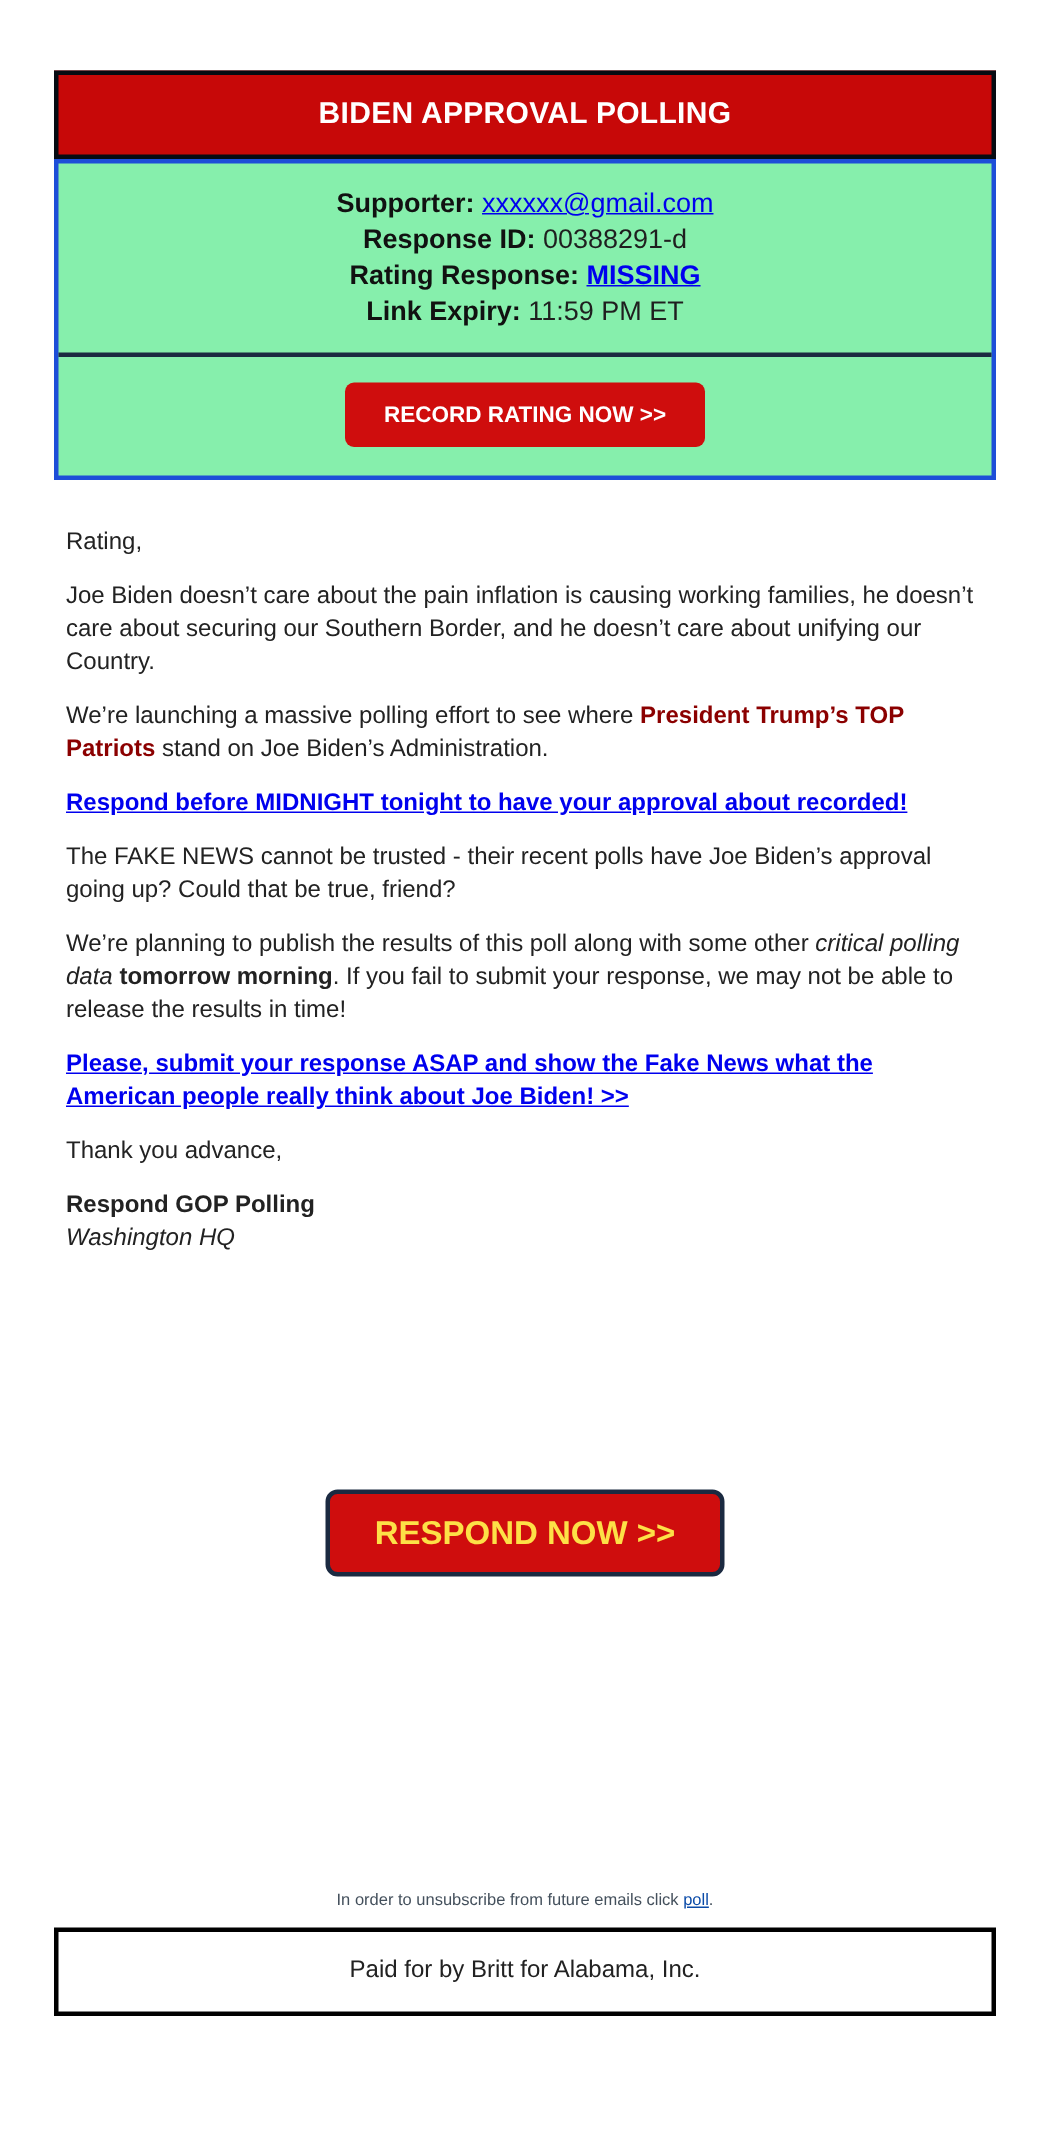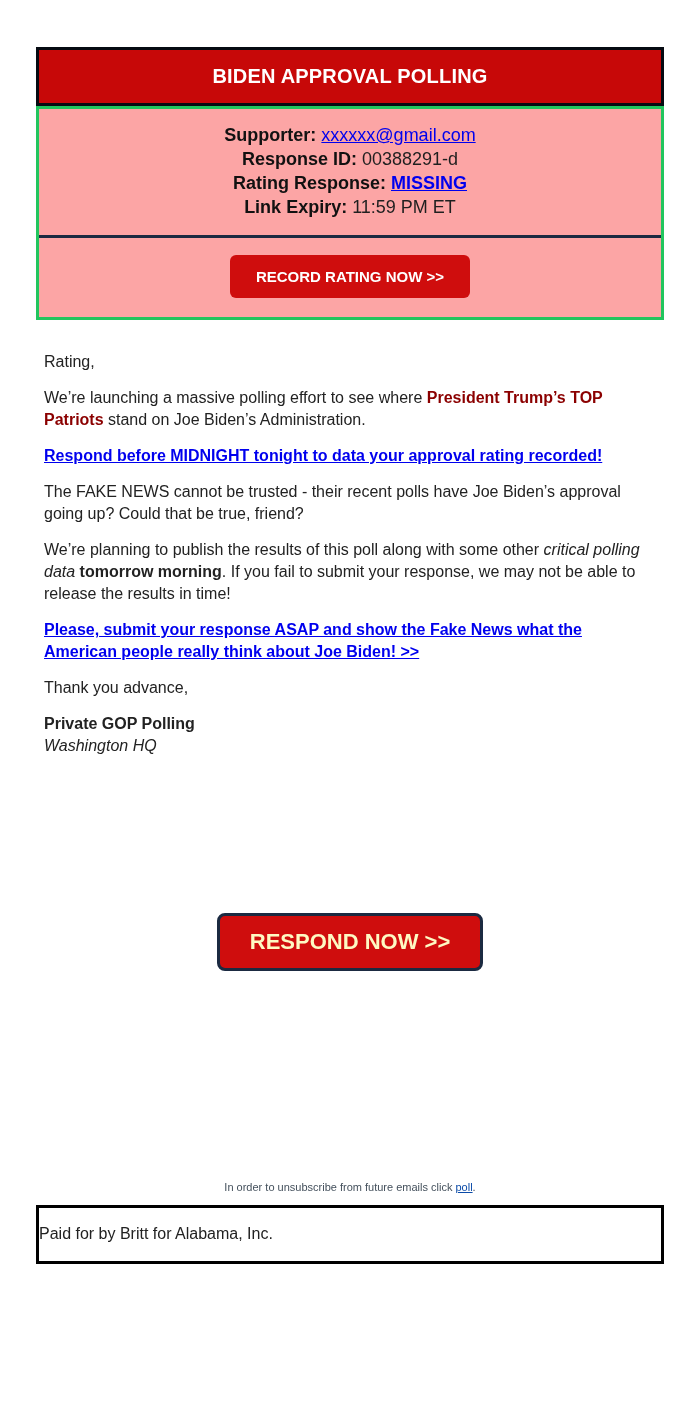--- a/index.html
+++ b/index.html
@@ -16,21 +16,21 @@
     background: #c70808;
     border: 3px solid #060b12;
     height: 59px;
     display: flex; align-items: center; justify-content: center;
   }
   .header-bar span {
     color: #ffffff; font-weight: bold; font-size: 20px; letter-spacing: 0.2px;
   }
 
   
-  .info-box { border: 3px solid #22c55e; background: #fca5a5; }
+  .info-box { border: 3px solid #1d4ed8; background: #86efac; }
   .info-section {
     text-align: center; padding: 14px 0 16px;
     font-size: 18px; line-height: 24px; font-weight: bold; color: #111111;
   }
   .info-section .val { font-weight: normal; color: #1f1f1f; }
   a.link { color: #0000ee; text-decoration: underline; cursor: pointer; }
   .info-section a.email-link { font-weight: normal; }
   .info-section a.missing-link { font-weight: bold; }
 
   .cta-section {
@@ -50,35 +50,35 @@
   .body-copy p.link-para a { font-weight: bold; }
   .maroon { color: #8b0000; font-weight: bold; }
   .ital { font-style: italic; }
   .bld { font-weight: bold; }
   .sig-name { font-weight: bold; }
   .sig-loc { font-weight: normal; font-style: italic; }
 
   
   .respond-wrap { text-align: center; margin-top: 156px; }
   .respond-btn {
-    display: inline-block; background: #cf0d0d; color: #fef9c3;
+    display: inline-block; background: #cf0d0d; color: #fde047;
     font-family: "Liberation Sans", sans-serif;
     font-weight: bold; font-size: 22px; line-height: 1;
     padding: 15px 30px; border: 3px solid #1b2a41; border-radius: 8px; cursor: pointer;
   }
 
   
   .unsub {
     margin-top: 210px; text-align: center;
     font-size: 11px; color: #44505c;
   }
   .unsub a { color: #0b4ba8; text-decoration: underline; cursor: pointer; }
   .paid-box {
     border: 3px solid #000000; margin-top: 12px;
-    text-align: left; padding: 17px 0 18px;
+    text-align: center; padding: 17px 0 18px;
     font-size: 16px; color: #222222;
   }
 </style>
 </head>
 <body>
 
 <div class="page">
   <div class="email">
 
     <div class="header-bar">
@@ -93,35 +93,36 @@
         <div><span>Link Expiry: </span><span class="val">11:59 PM ET</span></div>
       </div>
       <div class="cta-section">
         <a class="record-btn">RECORD RATING NOW &gt;&gt;</a>
       </div>
     </div>
 
     <div class="body-copy">
       <p>Rating,</p>
 
+      <p>Joe Biden doesn’t care about the pain inflation is causing working families, he doesn’t care about securing our Southern Border, and he doesn’t care about unifying our Country.</p>
 
 
       <p><span>We’re launching a massive polling effort to see where </span><span class="maroon">President Trump’s TOP Patriots</span><span> stand on Joe Biden’s Administration.</span></p>
 
-      <p class="link-para"><a class="link">Respond before MIDNIGHT tonight to data your approval rating recorded!</a></p>
+      <p class="link-para"><a class="link">Respond before MIDNIGHT tonight to have your approval about recorded!</a></p>
 
       <p>The FAKE NEWS cannot be trusted - their recent polls have Joe Biden’s approval going up? Could that be true, friend?</p>
 
       <p><span>We’re planning to publish the results of this poll along with some other </span><span class="ital">critical polling data</span><span> </span><span class="bld">tomorrow morning</span><span>. If you fail to submit your response, we may not be able to release the results in time!</span></p>
 
       <p class="link-para"><a class="link">Please, submit your response ASAP and show the Fake News what the American people really think about Joe Biden! &gt;&gt;</a></p>
 
       <p>Thank you advance,</p>
 
-      <p><span class="sig-name">Private GOP Polling</span><br><span class="sig-loc">Washington HQ</span></p>
+      <p><span class="sig-name">Respond GOP Polling</span><br><span class="sig-loc">Washington HQ</span></p>
     </div>
 
     <div class="respond-wrap">
       <a class="respond-btn">RESPOND NOW &gt;&gt;</a>
     </div>
 
     <div class="unsub"><span>In order to unsubscribe from future emails click </span><a>poll</a><span>.</span></div>
 
     <div class="paid-box">
       <span>Paid for by Britt for Alabama, Inc.</span>

